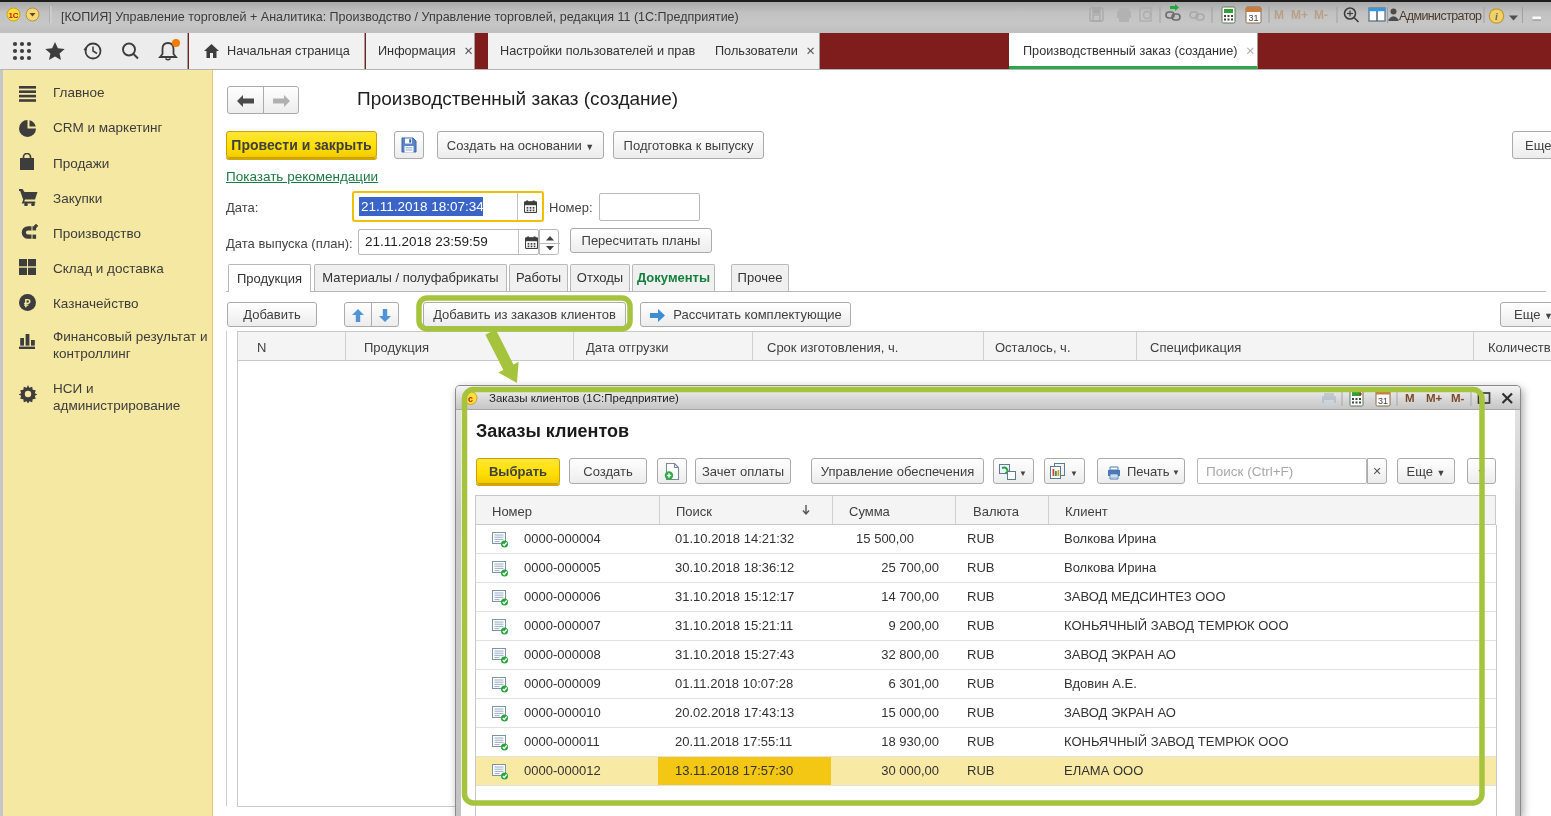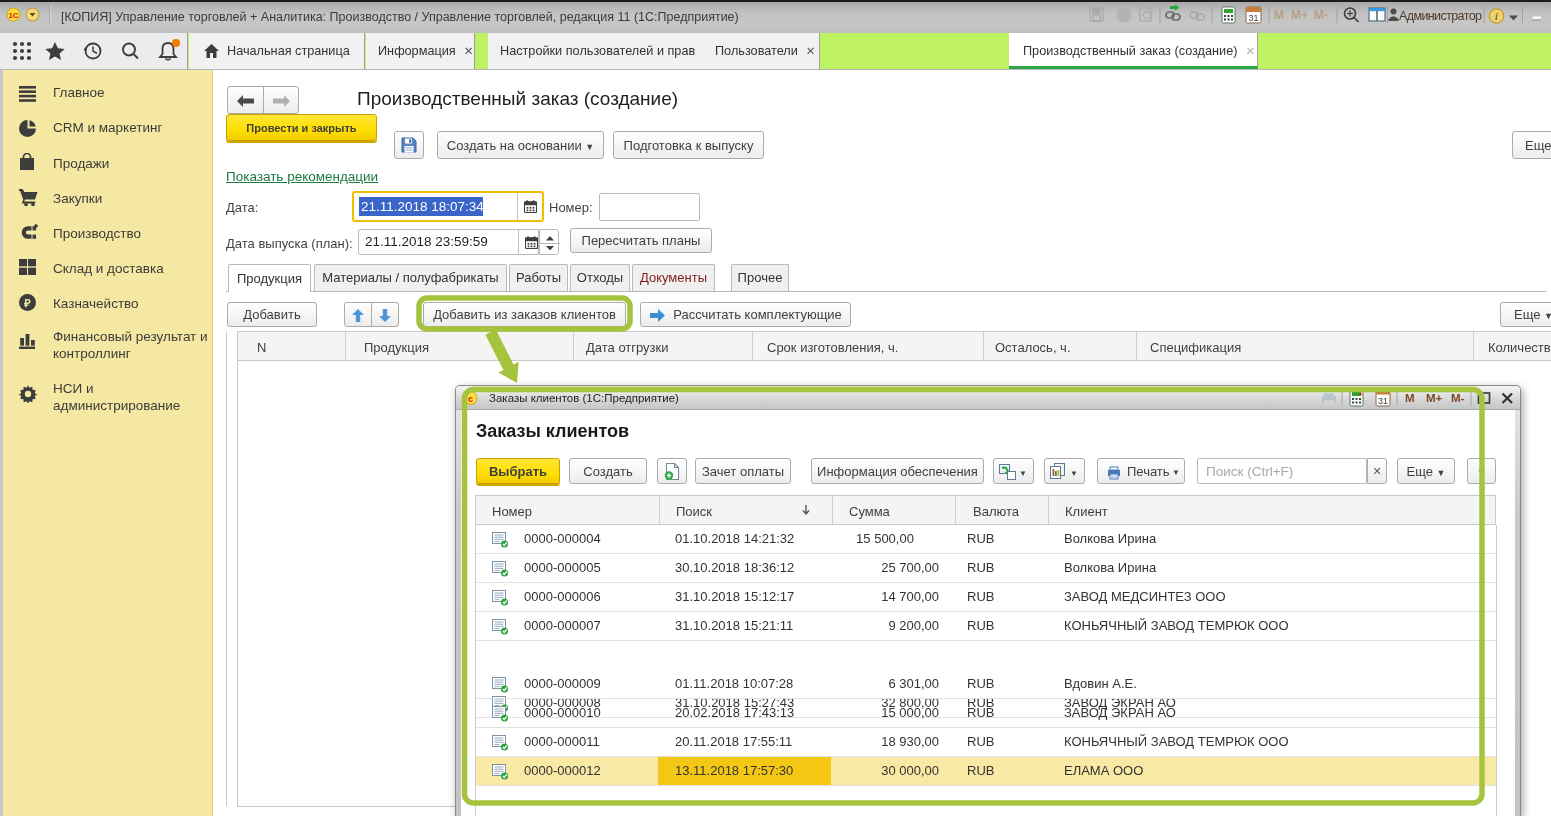--- a/index.html
+++ b/index.html
@@ -5,21 +5,21 @@
 * { margin:0; padding:0; box-sizing:border-box; }
 html,body { width:1551px; height:816px; overflow:hidden; font-family:"Liberation Sans", sans-serif; background:#fff; }
 #stage { position:relative; width:1551px; height:816px; }
 .abs { position:absolute; }
 
 #titlebar { left:0; top:0; width:1551px; height:33px;
   background:linear-gradient(#a9a9a9 0%, #c2c2c2 35%, #c6c6c6 70%, #bfbfbf 100%);
   border-top:2px solid #1c1c1c; }
 #titletext { left:61px; top:8px; font-size:12.5px; color:#3a3a3a; }
 
-#tabbar { left:0; top:33px; width:1551px; height:37px; background:#bef264; border-bottom:1px solid #b4b4b4; }
+#tabbar { left:0; top:33px; width:1551px; height:37px; background:#7f1d1d; border-bottom:1px solid #b4b4b4; }
 #iconzone { position:absolute; left:0; top:0; width:188px; height:36px; background:#ececec; border-right:1px solid #9f9f9f; }
 .tab { position:absolute; top:0; height:36px; background:#f1f1f1; border-right:1px solid #9f9f9f; color:#333; font-size:12.7px; line-height:36px; white-space:nowrap; overflow:hidden; }
 .tab .x { color:#555; font-size:11.5px; margin-left:8px; }
 .tab.active { background:#fff; border-bottom:3px solid #2ba648; }
 
 #sidebar { left:0; top:70px; width:213px; height:746px; background:#f5e8a2; border-left:3px solid #c6c6ca; border-right:1px solid #decb78; }
 .mitem { position:absolute; left:0; width:213px; color:#3c3c3c; font-size:13.5px; }
 .mitem svg { position:absolute; left:16px; }
 .mitem .mtext { position:absolute; left:50px; line-height:17px; }
 
@@ -265,21 +265,21 @@
           <path d="M6 0 L6 3.5 L17 3.5 L17 8.5 L6 8.5 L6 12 L0 6 Z" fill="#4a4a4a"></path>
         </svg>
     </div>
     <div class="btn" style="left:50px;top:16px;width:36px;height:28px;border-radius:0 3px 3px 0;">
       <svg width="18" height="12" viewBox="0 0 18 12" style="margin-top:8px">
           <path d="M12 0 L12 3.5 L1 3.5 L1 8.5 L12 8.5 L12 12 L18 6 Z" fill="#b0b0b0"></path>
         </svg>
     </div>
     <div class="abs" style="left:144px;top:18px;font-size:19px;color:#1f1f1f;">Производственный заказ (создание)</div>
 
-    <div class="btn btn-yellow" style="left:13px;top:44px;width:151px;height:27px;line-height:26px;font-size:11px;">Провести и закрыть</div>
+    <div class="btn btn-yellow" style="left:13px;top:61px;width:151px;height:27px;line-height:26px;font-size:14px;">Провести и закрыть</div>
     <div class="btn" style="left:181px;top:61px;width:30px;height:28px;">
       <svg width="16" height="16" viewBox="0 0 16 16" style="margin-top:5px">
           <path d="M1 1 h11 l3 3 v11 h-14 z" fill="#5b84c4" stroke="#3a62a8" stroke-width="1"></path>
           <rect x="4" y="1.5" width="7" height="5" fill="#fff"></rect>
           <rect x="8.2" y="2.3" width="2" height="3.4" fill="#3a62a8"></rect>
           <rect x="3.5" y="9" width="9" height="6.5" fill="#fff"></rect>
           <rect x="4.5" y="10.2" width="7" height="1.2" fill="#9db6dd"></rect>
           <rect x="4.5" y="12.4" width="7" height="1.2" fill="#9db6dd"></rect>
         </svg>
     </div>
@@ -339,21 +339,21 @@
           <path d="M4.5 5 L9 0 L0 0 Z" fill="#3f3f3f"></path>
         </svg>
     </div>
     <div class="btn" style="left:357px;top:158px;width:142px;height:25px;line-height:24px;">Пересчитать планы</div>
 
     <div class="abs" style="left:13px;top:221px;width:1320px;height:1px;background:#b9b9b9;"></div>
     <div class="abs" style="left:15px;top:194px;width:83px;height:28px;background:#fff;border:1px solid #b9b9b9;border-bottom:none;border-radius:2px 2px 0 0;font-size:13px;color:#333;text-align:center;line-height:27px;">Продукция</div>
     <div class="ftab" style="left:101px;width:193px;">Материалы / полуфабрикаты</div>
     <div class="ftab" style="left:296px;width:59px;">Работы</div>
     <div class="ftab" style="left:357px;width:60px;">Отходы</div>
-    <div class="ftab" style="left:419px;width:83px;color:#7f1d1d;">Документы</div>
+    <div class="ftab" style="left:419px;width:83px;color:#15803d;font-weight:bold;">Документы</div>
     <div class="ftab" style="left:518px;width:58px;">Прочее</div>
 
     <div class="btn" style="left:14px;top:232px;width:90px;height:25px;line-height:24px;">Добавить</div>
     <div class="btn" style="left:131px;top:232px;width:28px;height:25px;border-radius:3px 0 0 3px;">
       <svg width="12" height="13" viewBox="0 0 12 13" style="margin-top:6px">
           <path d="M6 0 L12 6 L8.2 6 L8.2 13 L3.8 13 L3.8 6 L0 6 Z" fill="#4f94d6"></path>
         </svg>
     </div>
     <div class="btn" style="left:158px;top:232px;width:28px;height:25px;border-radius:0 3px 3px 0;">
       <svg width="12" height="13" viewBox="0 0 12 13" style="margin-top:6px">
@@ -443,21 +443,21 @@
       <div class="btn" style="left:196px;top:48px;width:30px;height:26px;">
         <svg width="16" height="17" viewBox="0 0 16 17" style="margin-top:4px">
             <path d="M2.5 0.5 h8 l4 4 v12 h-12 z" fill="#fff" stroke="#7a8a99" stroke-width="1.1"></path>
             <path d="M10.5 0.5 l0 4 l4 0" fill="none" stroke="#7a8a99" stroke-width="1.1"></path>
             <circle cx="5" cy="12.5" r="4.2" fill="#2fab44"></circle>
             <rect x="4.3" y="10.3" width="1.4" height="4.4" fill="#fff"></rect>
             <rect x="2.8" y="11.8" width="4.4" height="1.4" fill="#fff"></rect>
           </svg>
       </div>
       <div class="btn" style="left:234px;top:48px;width:96px;height:26px;line-height:25px;">Зачет оплаты</div>
-      <div class="btn" style="left:350px;top:48px;width:173px;height:26px;line-height:25px;">Информация обеспечения</div>
+      <div class="btn" style="left:350px;top:48px;width:173px;height:26px;line-height:25px;">Управление обеспечения</div>
       <div class="btn" style="left:532px;top:48px;width:41px;height:26px;">
         <svg width="17" height="16" viewBox="0 0 17 16" style="position:absolute;left:5px;top:5px">
             <rect x="0.5" y="0.5" width="10" height="9" fill="#eef2f6" stroke="#5b7a96" stroke-width="1"></rect>
             <path d="M3 4 q6 -2 6 6 l-2.5 -2 m2.5 2 l2 -2.5" fill="none" stroke="#28a33c" stroke-width="2"></path>
             <rect x="8.5" y="7.5" width="8" height="8" fill="#fff" stroke="#5b7a96" stroke-width="1"></rect>
           </svg>
         <span style="position:absolute;right:6px;top:10px;font-size:8px;color:#444">▼</span>
       </div>
       <div class="btn" style="left:583px;top:48px;width:41px;height:26px;">
         <svg width="17" height="17" viewBox="0 0 17 17" style="position:absolute;left:5px;top:4px">
@@ -567,21 +567,21 @@
               </g>
               <path d="M9 12 a3.5 3.5 0 1 0 7 0 a3.5 3.5 0 1 0 -7 0" fill="#28a33c"></path>
               <path d="M10.8 12 l1.4 1.5 l2.5 -3" fill="none" stroke="#fff" stroke-width="1.3"></path>
             </svg>
 <div class="dcell" style="left:49px;">0000-000007</div>
 <div class="dcell" style="left:200px;">31.10.2018 15:21:11</div>
 <div class="dcell" style="left:356px;width:108px;text-align:right;">9 200,00</div>
 <div class="dcell" style="left:492px;">RUB</div>
 <div class="dcell" style="left:589px;">КОНЬЯЧНЫЙ ЗАВОД  ТЕМРЮК ООО</div>
 </div>
-<div class="drow" style="top:116px;height:29px;margin-top:48px;">
+<div class="drow" style="top:116px;height:29px;">
             <svg class="abs" style="left:17px;top:7px" width="17" height="16" viewBox="0 0 17 16">
               <rect x="0.5" y="0.5" width="13" height="11" fill="#ffffff" stroke="#7d93a8" stroke-width="1"></rect>
               <g stroke="#9fb3c6" stroke-width="1.1">
                 <line x1="2.5" y1="3" x2="11.5" y2="3"></line>
                 <line x1="2.5" y1="5.2" x2="11.5" y2="5.2"></line>
                 <line x1="2.5" y1="7.4" x2="11.5" y2="7.4"></line>
                 <line x1="2.5" y1="9.6" x2="7.5" y2="9.6"></line>
               </g>
               <path d="M9 12 a3.5 3.5 0 1 0 7 0 a3.5 3.5 0 1 0 -7 0" fill="#28a33c"></path>
               <path d="M10.8 12 l1.4 1.5 l2.5 -3" fill="none" stroke="#fff" stroke-width="1.3"></path>

